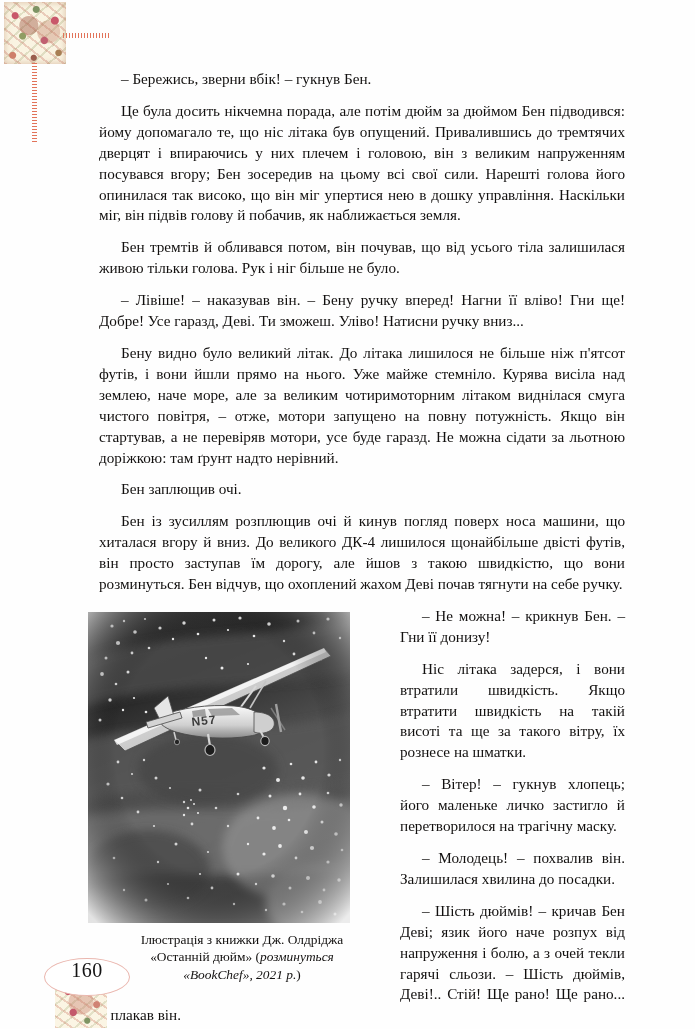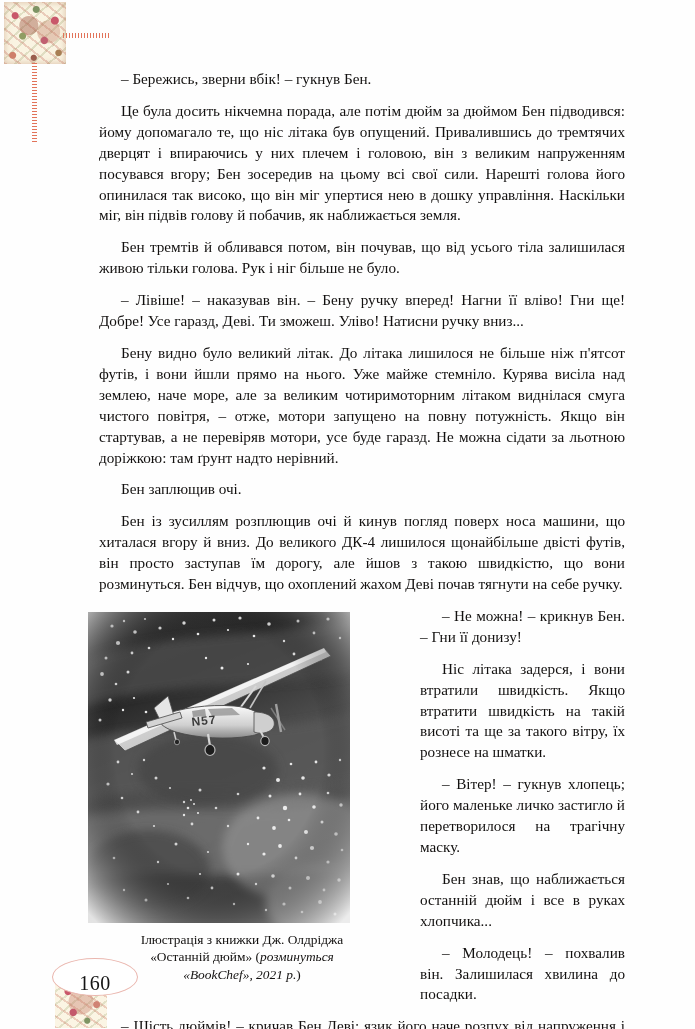--- a/index.html
+++ b/index.html
@@ -86,21 +86,21 @@
   }
   .textblock p {
     margin: 11px;
     text-indent: 22px;
   }
 
   
   .figure {
     float: left;
     width: 308px;
-    margin: 6px 24px 4px 0;
+    margin: 6px 4px 4px 0;
     shape-margin: 6px;
   }
   .illustration {
     position: relative;
     width: 262px;
     height: 311px;
     overflow: hidden;
     background: #2b2b2b;
   }
   .illustration svg { display: block; }
@@ -134,29 +134,29 @@
       radial-gradient(circle at 62% 22%, #8d9c62 0 2.6px, rgba(0,0,0,0) 3.6px),
       radial-gradient(circle at 80% 55%, #d08374 0 3px, rgba(0,0,0,0) 4px),
       radial-gradient(circle at 35% 70%, #c3596b 0 3.2px, rgba(0,0,0,0) 4.2px),
       radial-gradient(circle at 62% 86%, #7f9463 0 2.6px, rgba(0,0,0,0) 3.6px),
       radial-gradient(circle at 50% 50%, rgba(196,120,100,.38) 0 12px, rgba(0,0,0,0) 13px),
       repeating-linear-gradient(35deg, rgba(200,115,95,.30) 0 2px, rgba(0,0,0,0) 2px 9px),
       repeating-linear-gradient(-40deg, rgba(150,160,105,.24) 0 2px, rgba(0,0,0,0) 2px 10px);
   }
   .folio-badge {
     position: absolute;
-    left: 12px;
+    left: 4px;
     top: 0;
     width: 84px;
     height: 36px;
     border-radius: 50%;
     border: 1.6px solid #eab6ae;
     background: #ffffff;
     display: flex;
-    align-items: flex-end;
+    align-items: flex-start;
     justify-content: center;
   }
   .folio-number {
     font-size: 20px;
     letter-spacing: .5px;
     color: #141414;
   }
 </style>
 </head>
 <body>
@@ -387,21 +387,20 @@
       <div class="figcaption">
         <span>Ілюстрація з книжки Дж. Олдріджа</span><br>
         <span>«Останній дюйм» (</span><em>розминуться</em><br>
         <em>«BookChef», 2021 р.</em><span>)</span>
       </div>
     </div>
 
     <p>– Не можна! – крикнув Бен. – Гни її донизу!</p>
     <p>Ніс літака задерся, і вони втратили швидкість. Якщо втратити швидкість на такій висоті та ще за такого вітру, їх рознесе на шматки.</p>
     <p>– Вітер! – гукнув хлопець; його маленьке личко застигло й перетворилося на трагічну маску.</p>
-    <p>Бен знав, що наближається останній дюйм і все в руках хлопчика...</p>
     <p>– Молодець! – похвалив він. Залишилася хвилина до посадки.</p>
     <p>– Шість дюймів! – кричав Бен Деві; язик його наче розпух від напруження і болю, а з очей текли гарячі сльози. – Шість дюймів, Деві!.. Стій! Ще рано! Ще рано... – плакав він.</p>
   </div>
 
   <div class="folio-wrap">
     <div class="folio-ornament"></div>
     <div class="folio-badge">
       <span class="folio-number">160</span>
     </div>
   </div>

